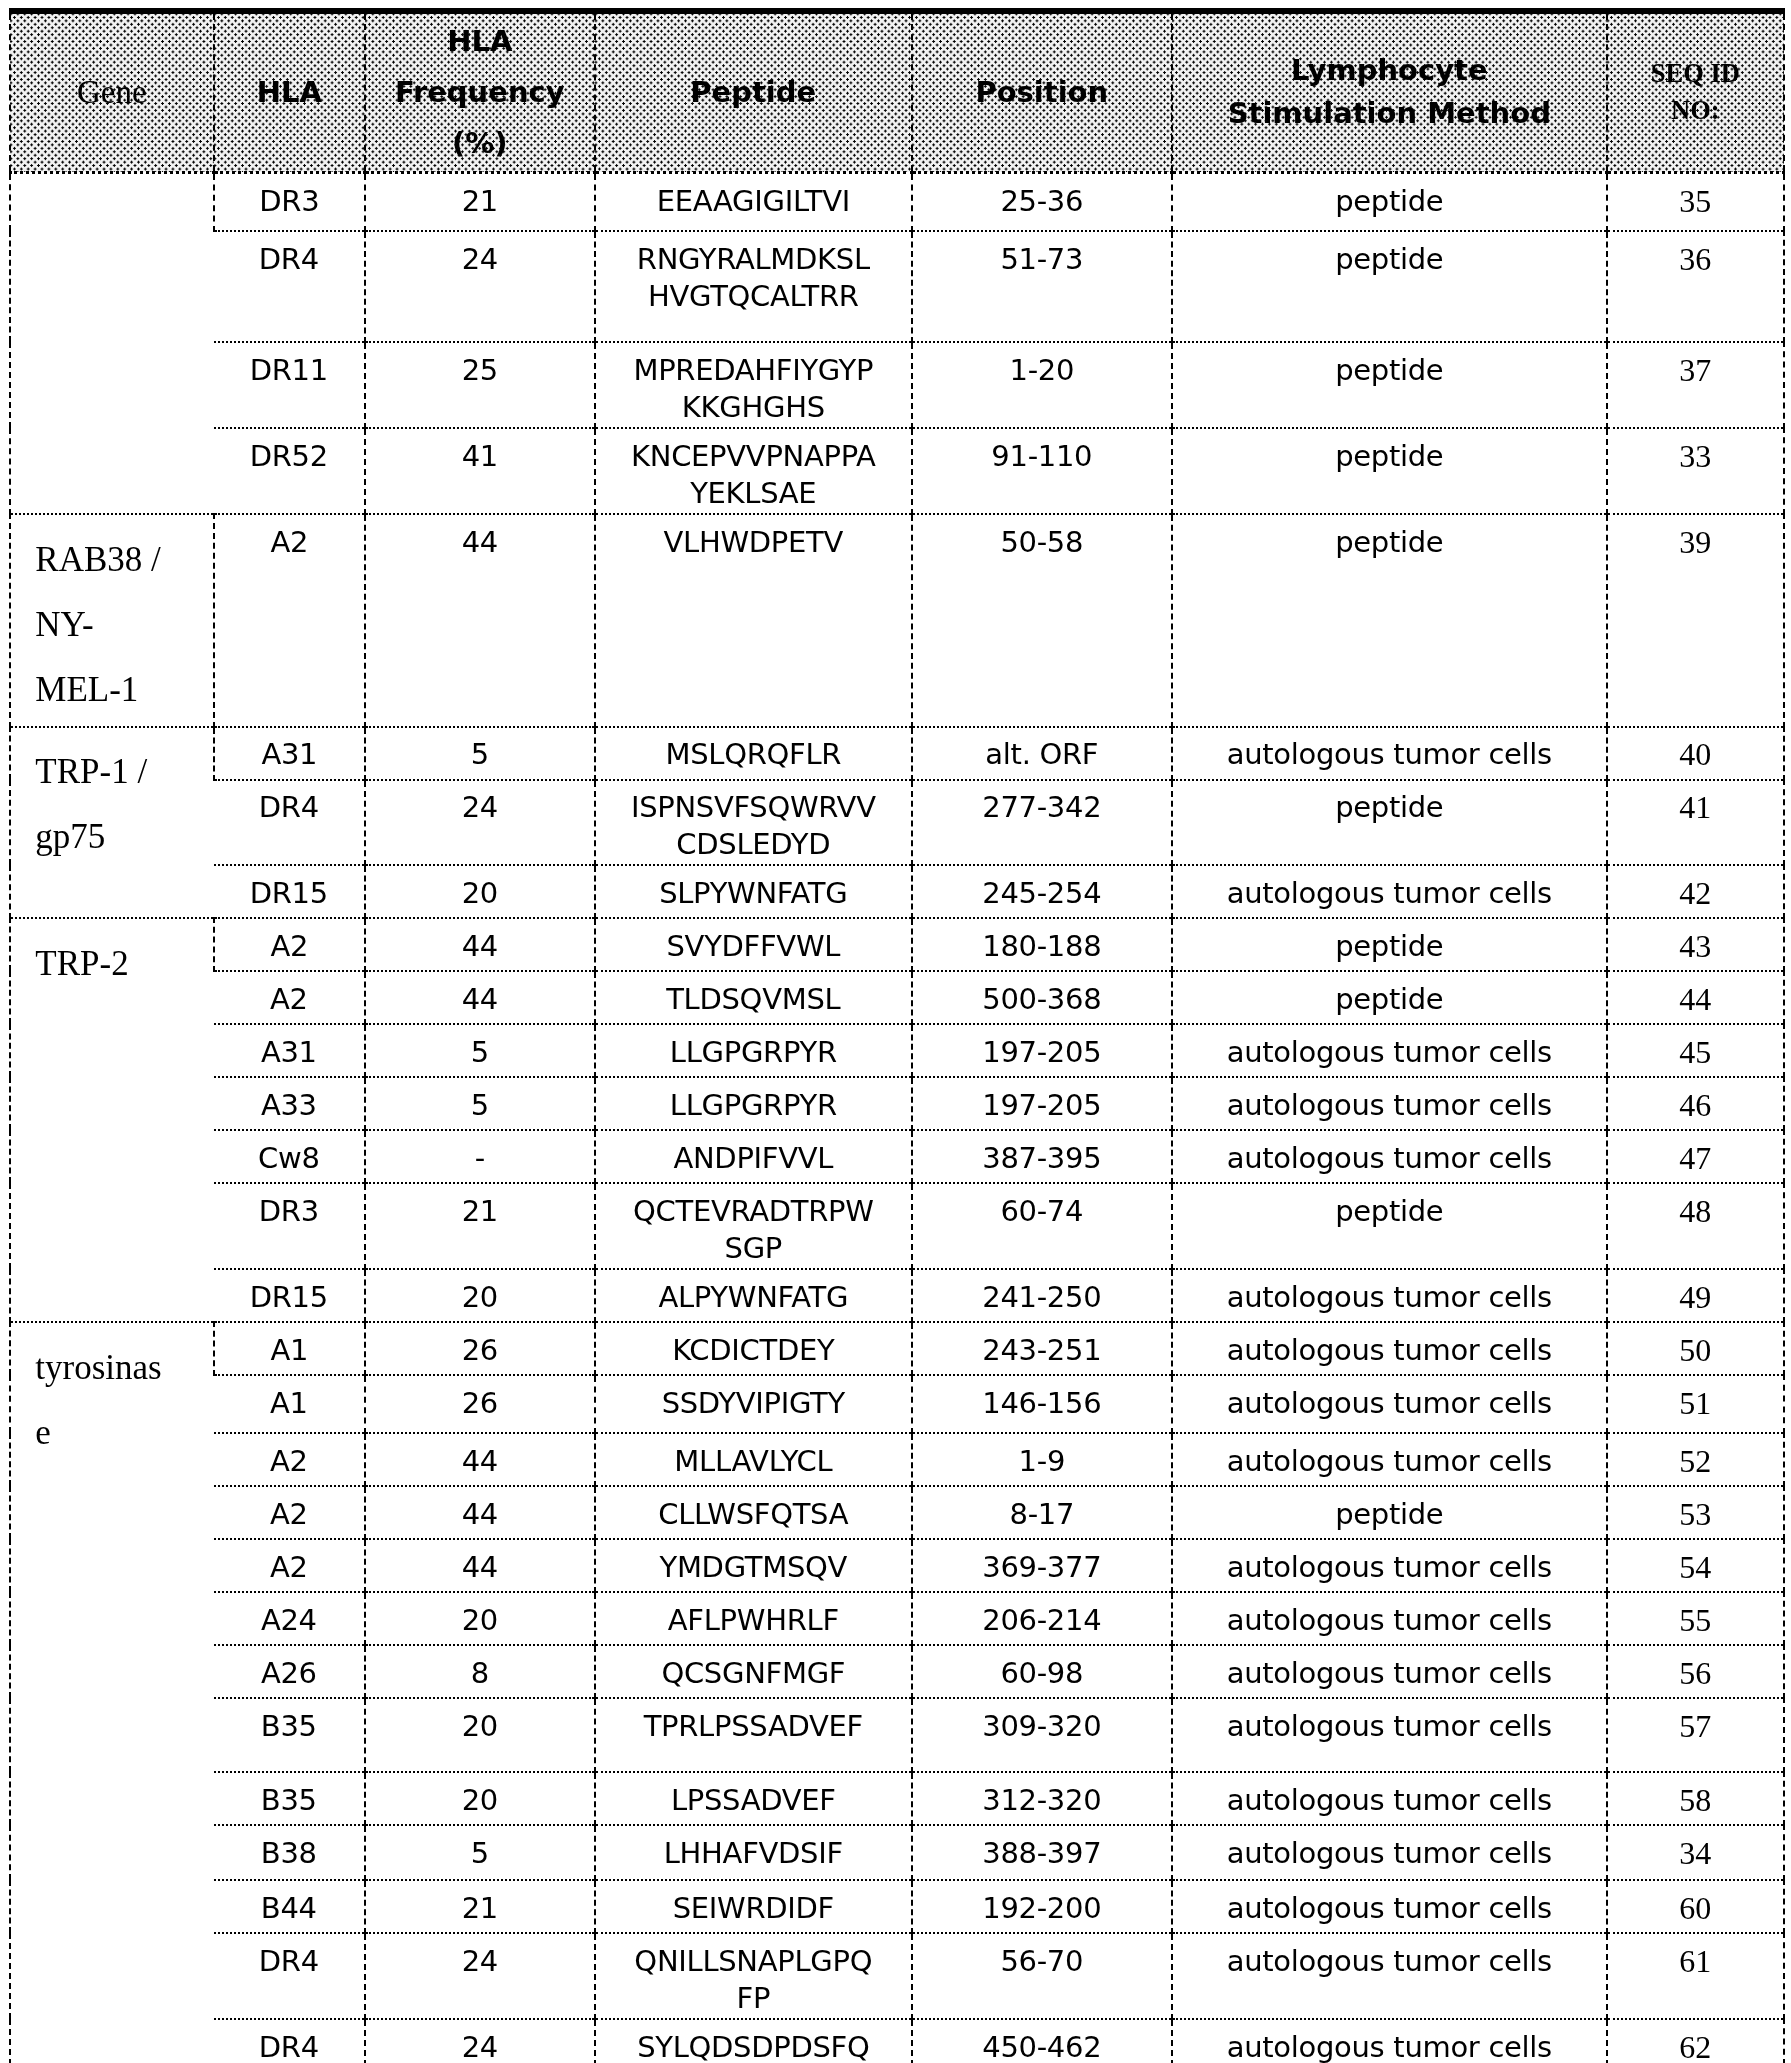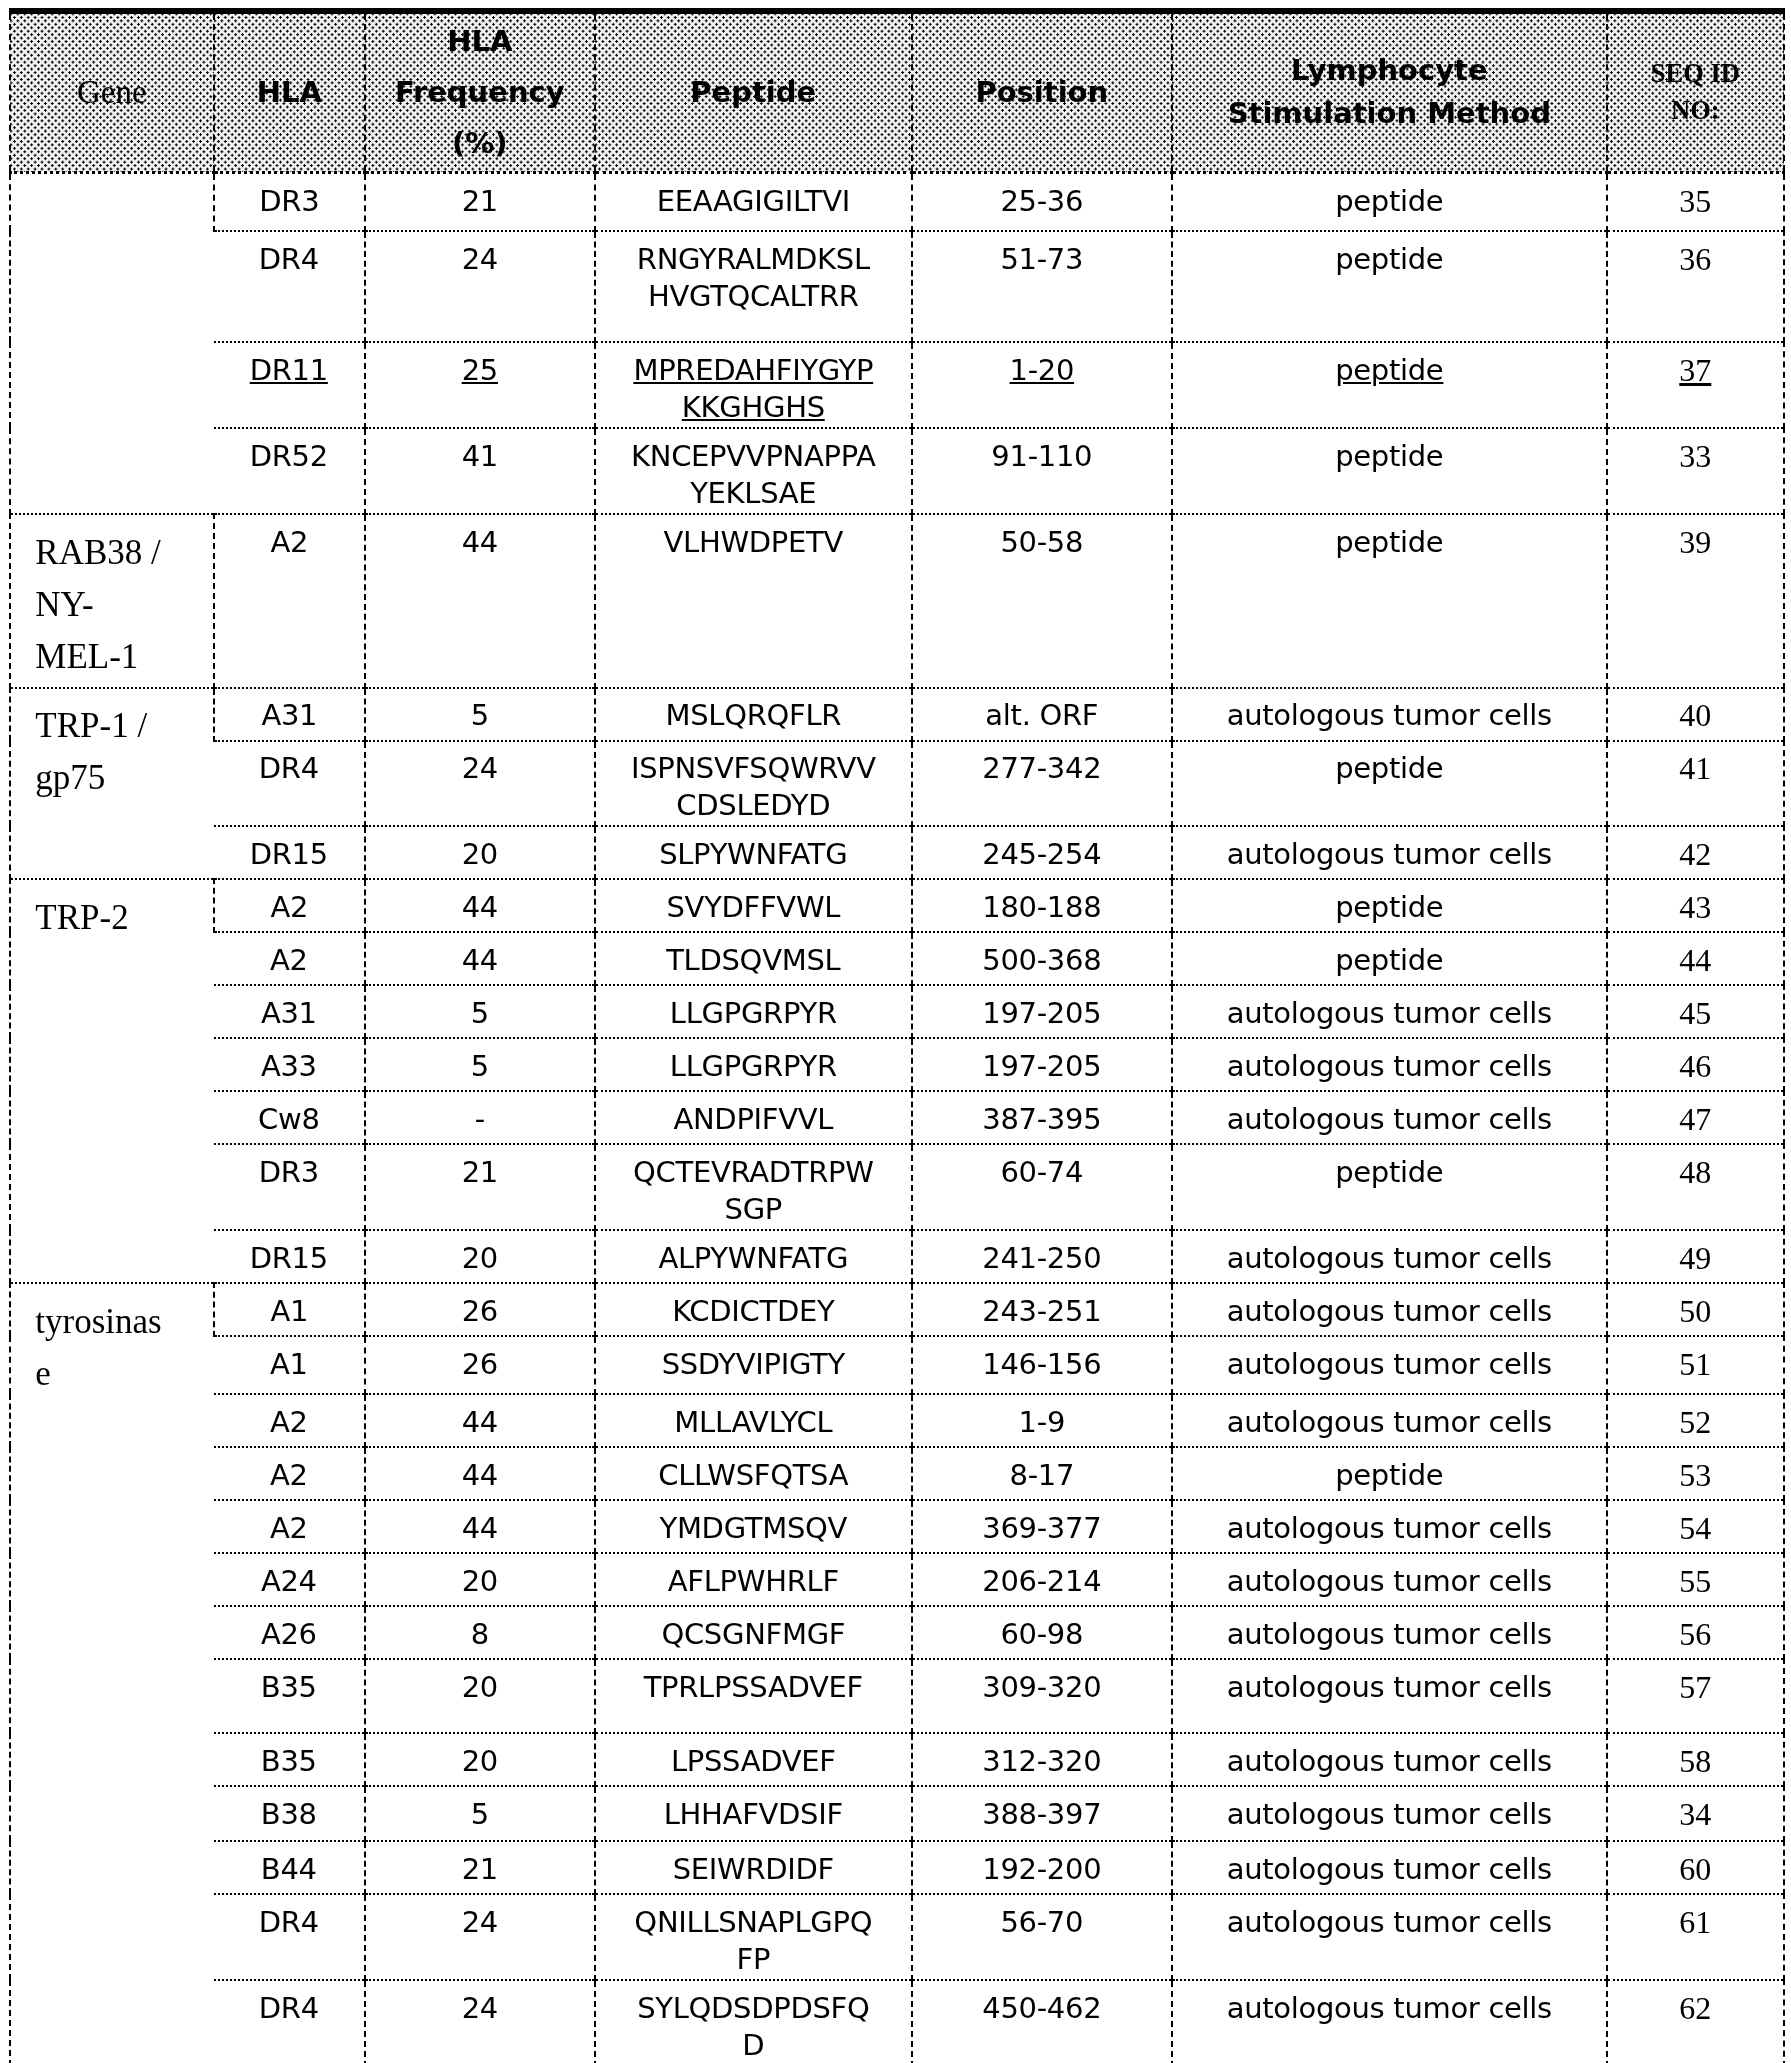--- a/index.html
+++ b/index.html
@@ -69,35 +69,35 @@
     white-space: pre-line;
     border-left: 2.9px dashed #000;
     border-top: 2px dotted #000;
     overflow: hidden;
   }
   tbody td:first-child { border-left: none; }
   td.gene-cell {
     text-align: left;
     font-family: "Liberation Serif", serif;
     font-size: 35px;
-    line-height: 52px;
+    line-height: 65px;
     letter-spacing: 0;
     padding: 11.8px 42px 3.9px 24.5px;
     overflow-wrap: anywhere;
   }
   td.seq-cell {
     font-family: "Liberation Serif", serif;
     font-size: 32px;
     letter-spacing: 0;
   }
   
   tbody tr { height: 53px; }
   tbody tr:nth-child(1)  { height: 59px; }
   tbody tr:nth-child(2)  { height: 111px; }
-  tbody tr:nth-child(3)  { height: 74px; text-decoration: underline; }
+  tbody tr:nth-child(3)  { height: 74px; }
   tbody tr:nth-child(4)  { height: 79px; }
   tbody tr:nth-child(5)  { height: 141px; }
   tbody tr:nth-child(7)  { height: 81px; }
   tbody tr:nth-child(14) { height: 76px; }
   tbody tr:nth-child(17) { height: 58px; }
   tbody tr:nth-child(23) { height: 74px; }
   tbody tr:nth-child(25) { height: 55px; }
   tbody tr:nth-child(27) { height: 77px; }
   tbody tr:nth-child(28) { height: 76px; }
   tbody tr:nth-child(29) { height: 93px; }

